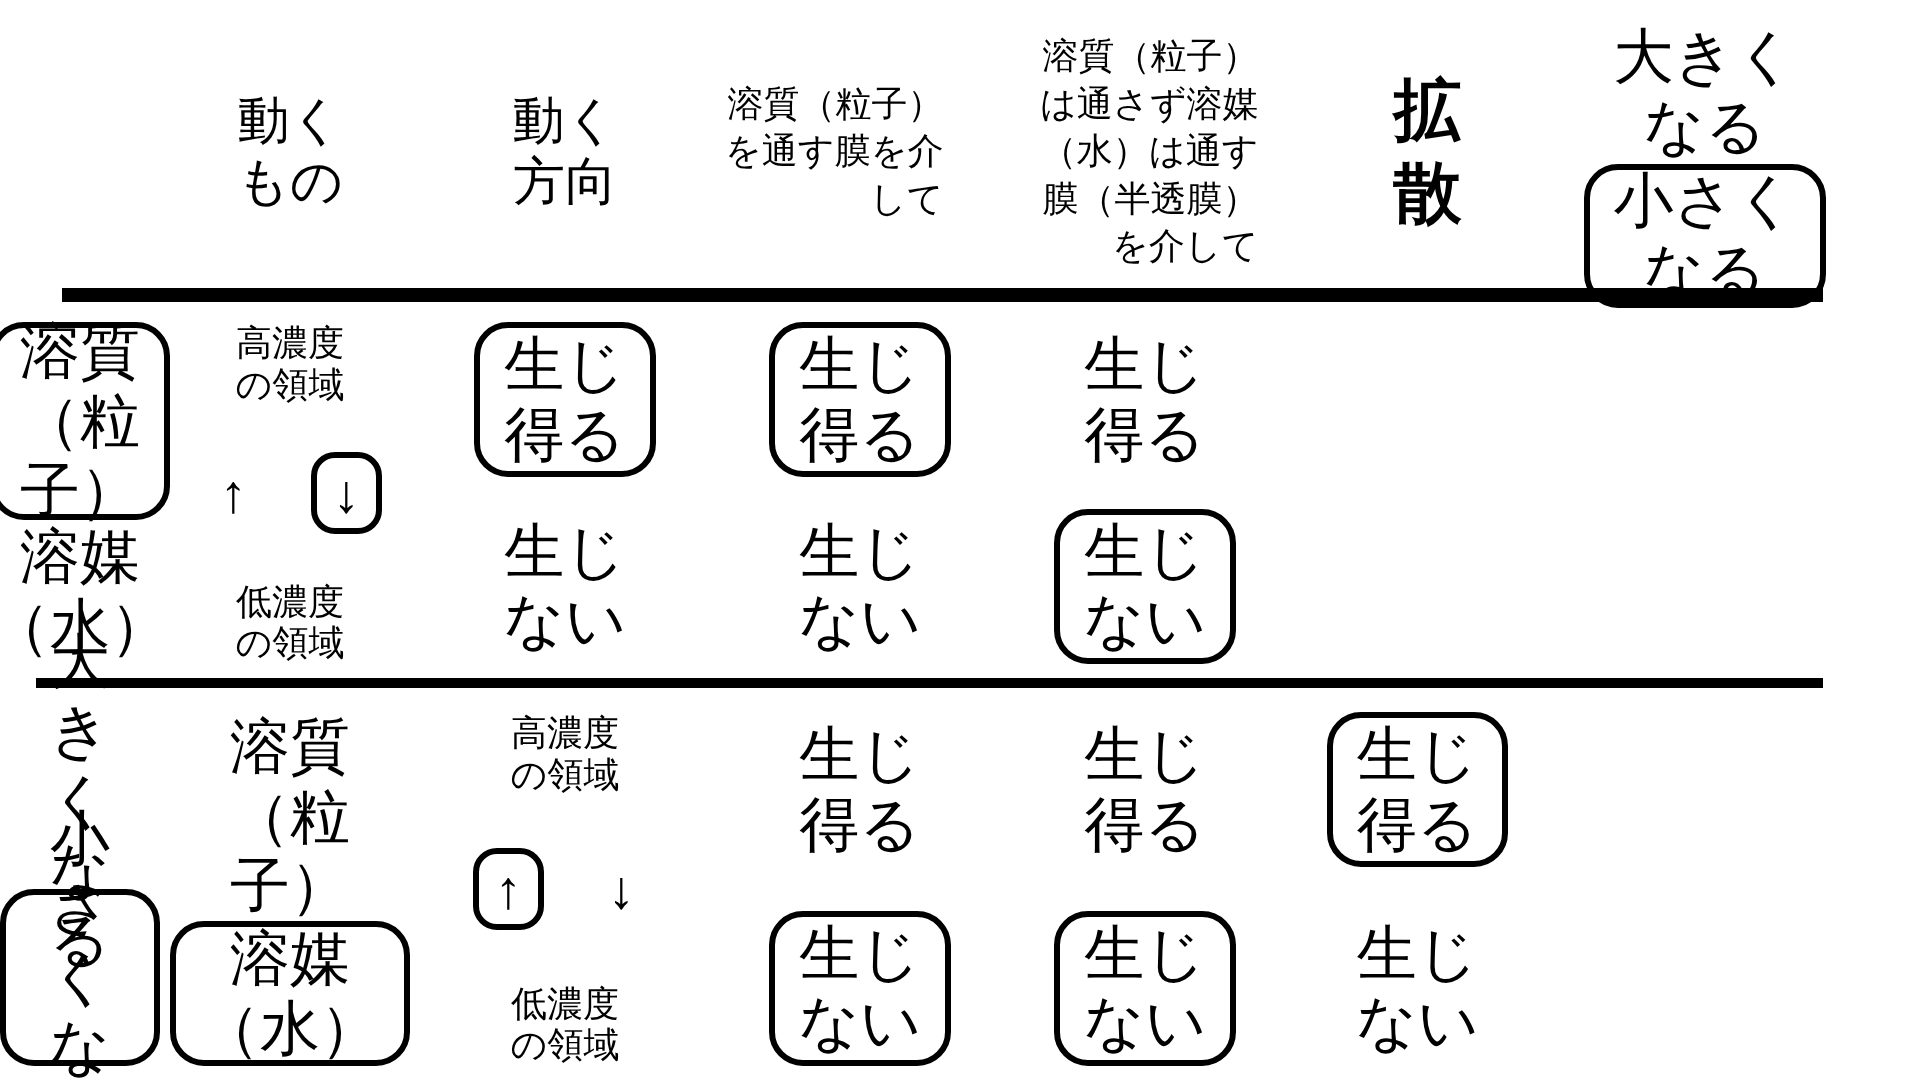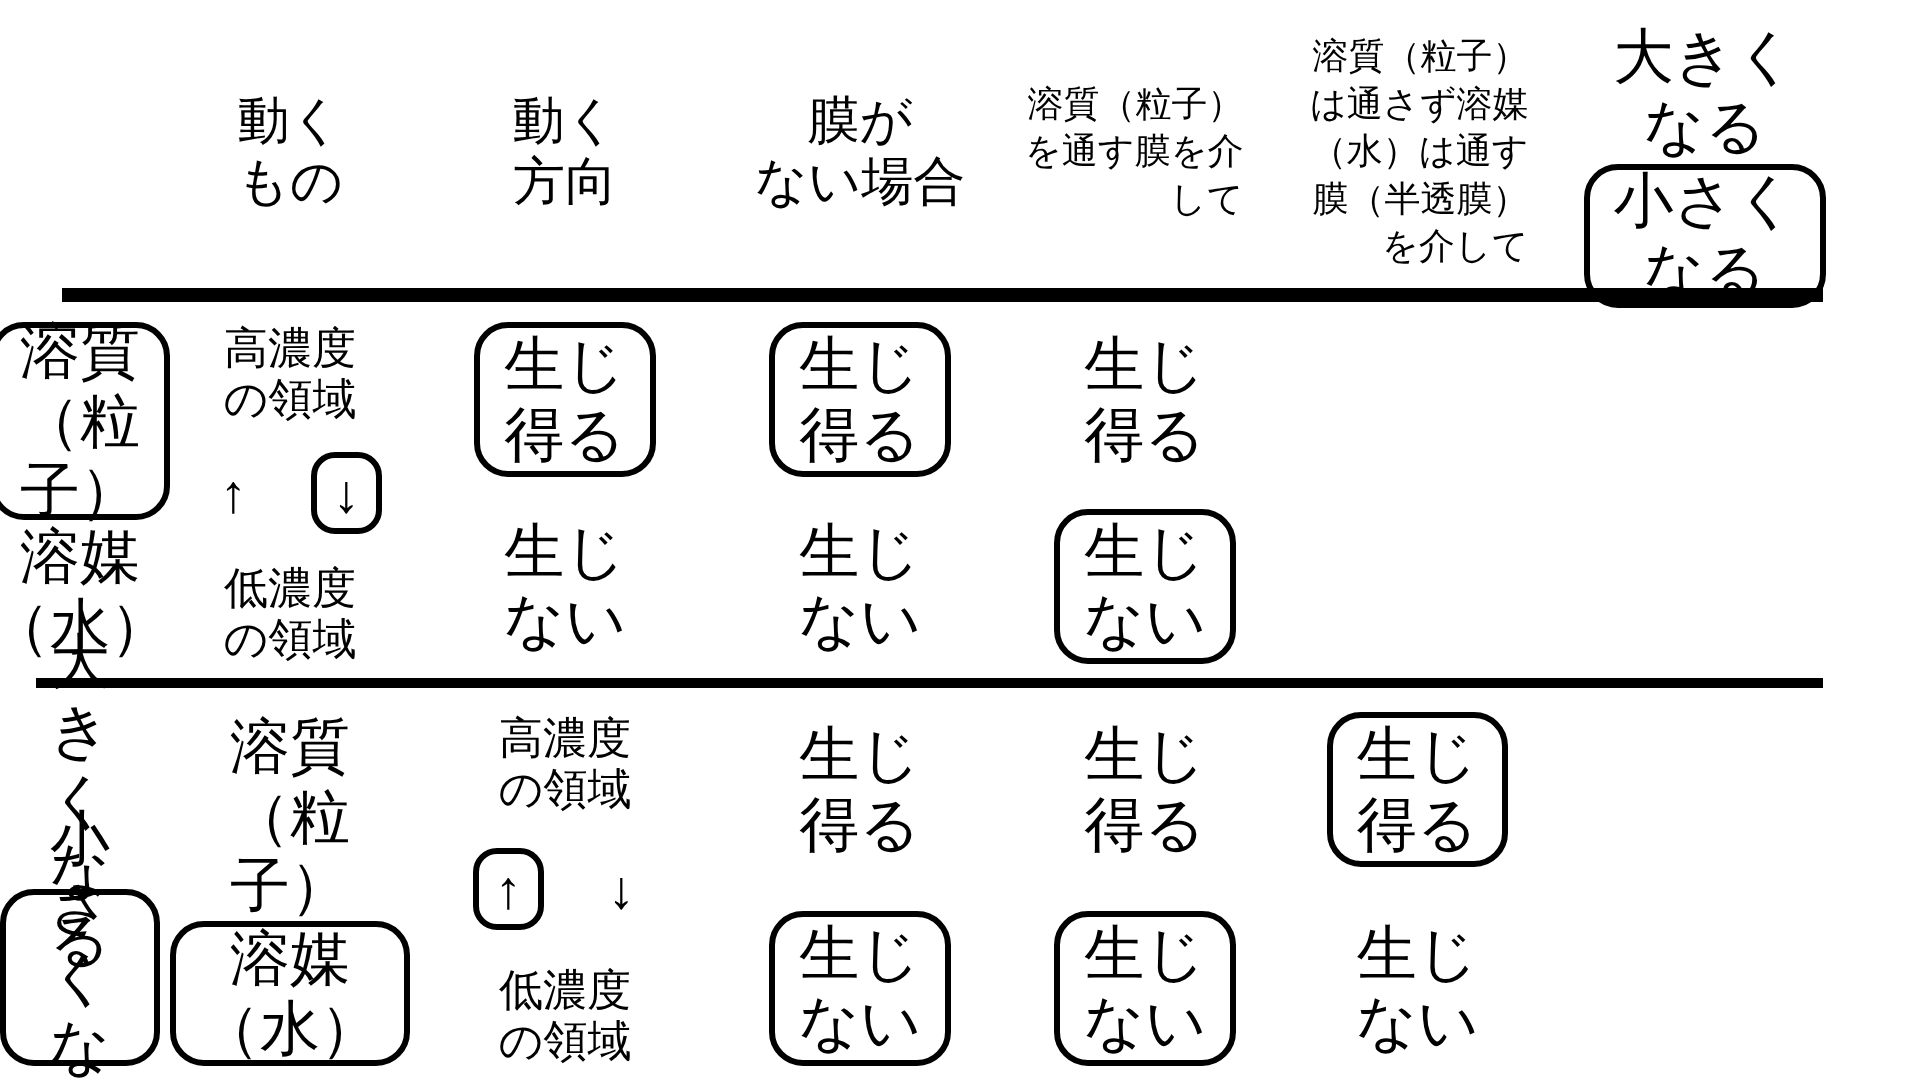--- a/index.html
+++ b/index.html
@@ -89,21 +89,21 @@
     font-size: 60px;
     line-height: 1.16;
     white-space: pre-line;
     min-height: 128px;
     padding: 2px 24px;
     border: 6px solid transparent;
     border-radius: 34px;
   }
   .opt.boxed { border-color: #000; }
   .region {
-    font-size: 44px;
+    font-size: 36px;
     line-height: 1.16;
     white-space: pre-line;
     text-align: center;
   }
   .arrow-row {
     display: flex;
     align-items: center;
     justify-content: center;
     gap: 42px;
   }
@@ -121,31 +121,32 @@
 
 <div class="stage">
 
   <div class="grid">
 
     <div class="hcell"></div>
     <div class="hcell">動く
 もの</div>
     <div class="hcell">動く
 方向</div>
-    <div class="hcell">膜が
-ない場合</div>
     <div class="hcell small pad15">溶質（粒子）
 を通す膜を介
 して</div>
     <div class="hcell small pad30">溶質（粒子）
 は通さず溶媒
 （水）は通す
 膜（半透膜）
 を介して</div>
 
+    <div class="rlabel">
+      <span>拡散</span>
+    </div>
 
     <div class="cell">
       <div class="opt">大きく
 なる</div>
       <div class="opt boxed">小さく
 なる</div>
     </div>
 
     <div class="cell">
       <div class="opt boxed">溶質

